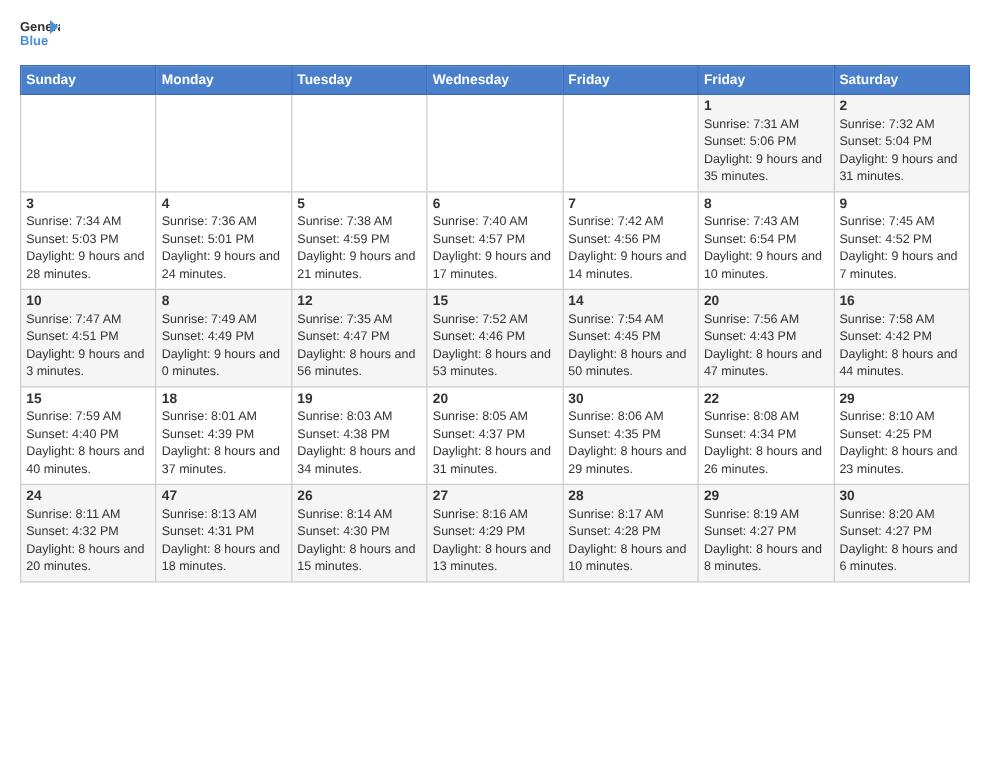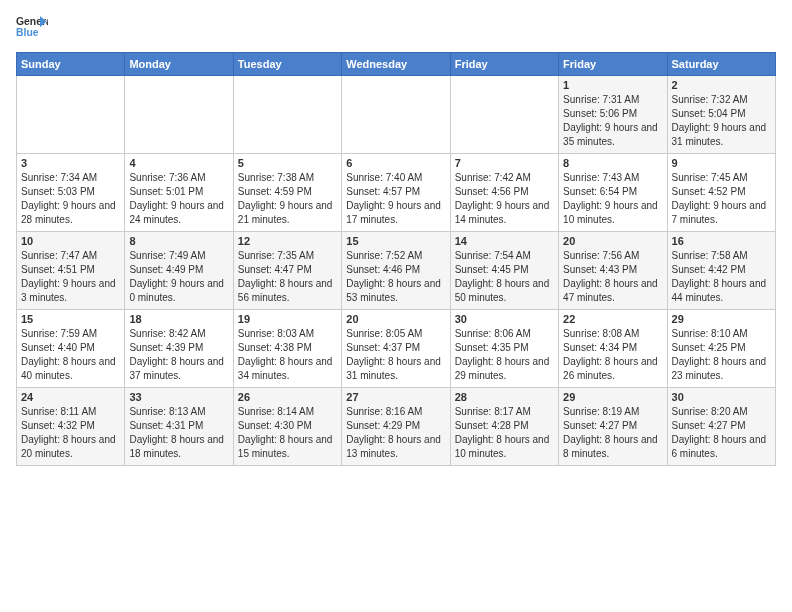--- a/index.html
+++ b/index.html
@@ -187,21 +187,21 @@
         </tr>
         <tr>
           <td>
             <span class="day-num">15</span>
             <div class="day-info">Sunrise: 7:59 AM
 Sunset: 4:40 PM
 Daylight: 8 hours and 40 minutes.</div>
           </td>
           <td>
             <span class="day-num">18</span>
-            <div class="day-info">Sunrise: 8:42 AM
+            <div class="day-info">Sunrise: 8:01 AM
 Sunset: 4:39 PM
 Daylight: 8 hours and 37 minutes.</div>
           </td>
           <td>
             <span class="day-num">19</span>
             <div class="day-info">Sunrise: 8:03 AM
 Sunset: 4:38 PM
 Daylight: 8 hours and 34 minutes.</div>
           </td>
           <td>
@@ -230,21 +230,21 @@
           </td>
         </tr>
         <tr>
           <td>
             <span class="day-num">24</span>
             <div class="day-info">Sunrise: 8:11 AM
 Sunset: 4:32 PM
 Daylight: 8 hours and 20 minutes.</div>
           </td>
           <td>
-            <span class="day-num">33</span>
+            <span class="day-num">47</span>
             <div class="day-info">Sunrise: 8:13 AM
 Sunset: 4:31 PM
 Daylight: 8 hours and 18 minutes.</div>
           </td>
           <td>
             <span class="day-num">26</span>
             <div class="day-info">Sunrise: 8:14 AM
 Sunset: 4:30 PM
 Daylight: 8 hours and 15 minutes.</div>
           </td>

